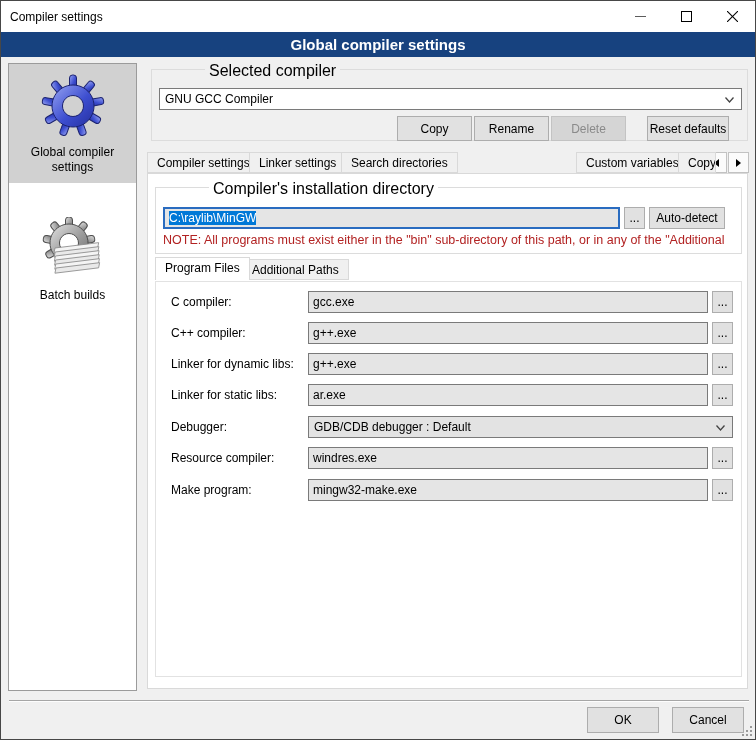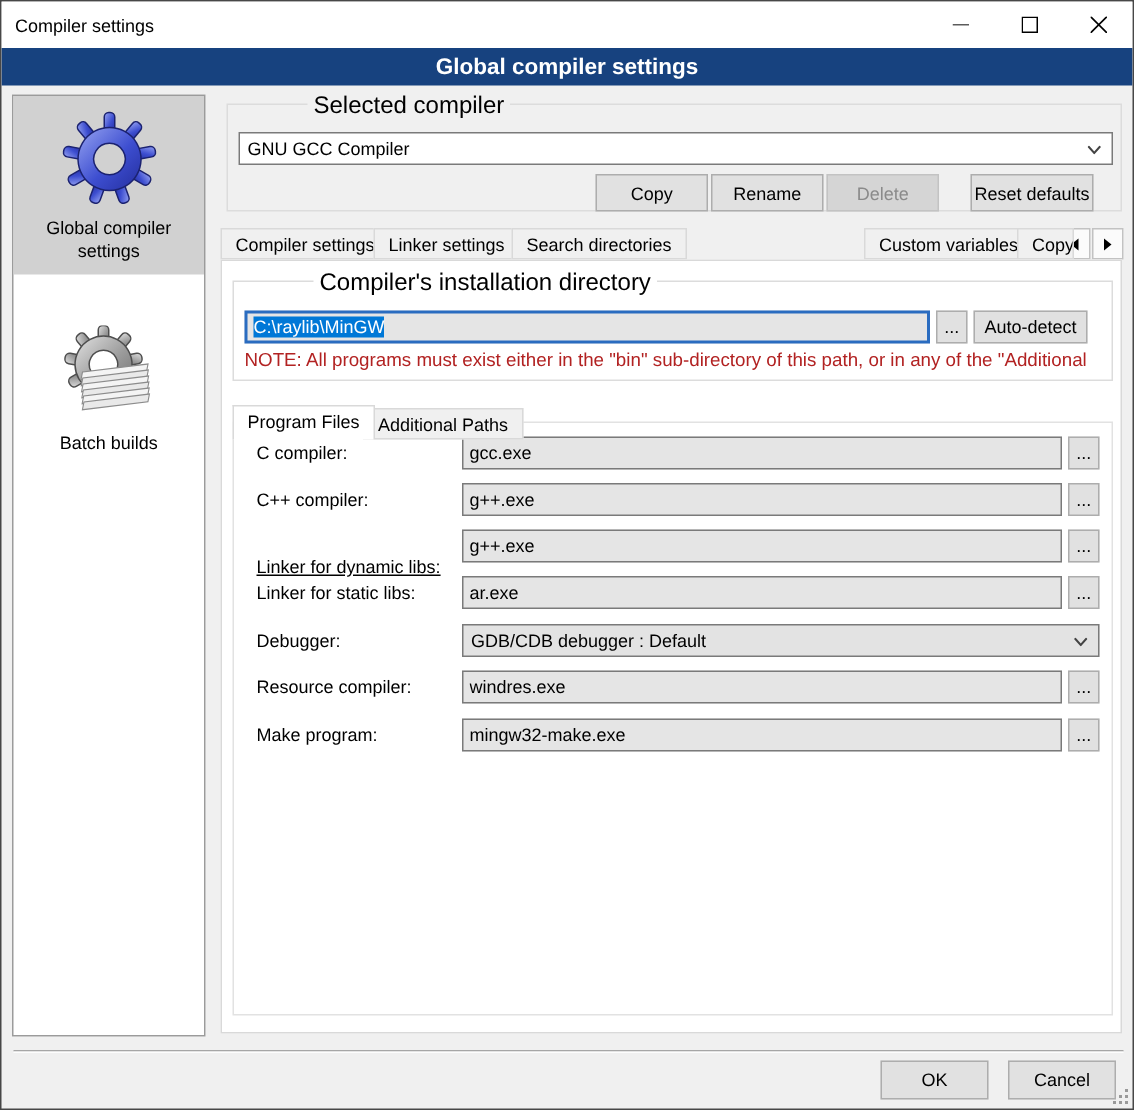--- a/index.html
+++ b/index.html
@@ -189,41 +189,41 @@
     <div class="groupbox on-white" style="left:7px; top:13px; width:587px; height:67px;">
       <span class="legend">Compiler's installation directory</span>
       <div class="txt focus" style="position:absolute; left:7px; top:19px; width:457px;">
         <span class="sel">C:\raylib\MinGW</span>
       </div>
       <button class="btn dots" style="position:absolute; left:468px; top:19px;">...</button>
       <button class="btn" style="position:absolute; left:493px; top:19px; width:76px; height:22px;">Auto-detect</button>
       <div class="note" style="left:7px; top:45px; width:575px;">NOTE: All programs must exist either in the "bin" sub-directory of this path, or in any of the "Additional</div>
     </div>
 
-    <div class="tabstrip" style="left:7px; top:96px; width:587px; height:23px;">
+    <div class="tabstrip" style="left:7px; top:83px; width:587px; height:23px;">
       <div class="tab active" style="left:0; top:0; height:23px; line-height:21px; background:#fff;">Program Files</div>
       <div class="tab" style="left:87px; top:2px; height:21px;">Additional Paths</div>
     </div>
 
     <div class="innerpage" style="left:7px; top:107px; width:587px; height:396px;">
 
       <div>
         <span class="row-label" style="top:9px;">C compiler:</span>
         <span class="row-field" style="top:9px;"><input class="txt" value="gcc.exe" style=""></span>
         <button class="btn dots row-dots" style="top:9px;">...</button>
       </div>
 
       <div>
         <span class="row-label" style="top:40px;">C++ compiler:</span>
         <span class="row-field" style="top:40px;"><input class="txt" value="g++.exe" style=""></span>
         <button class="btn dots row-dots" style="top:40px;">...</button>
       </div>
 
       <div>
-        <span class="row-label" style="top:85px;text-decoration:underline;">Linker for dynamic libs:</span>
+        <span class="row-label" style="top:71px;">Linker for dynamic libs:</span>
         <span class="row-field" style="top:71px;"><input class="txt" value="g++.exe" style=""></span>
         <button class="btn dots row-dots" style="top:71px;">...</button>
       </div>
 
       <div>
         <span class="row-label" style="top:102px;">Linker for static libs:</span>
         <span class="row-field" style="top:102px;"><input class="txt" value="ar.exe" style=""></span>
         <button class="btn dots row-dots" style="top:102px;">...</button>
       </div>
 

